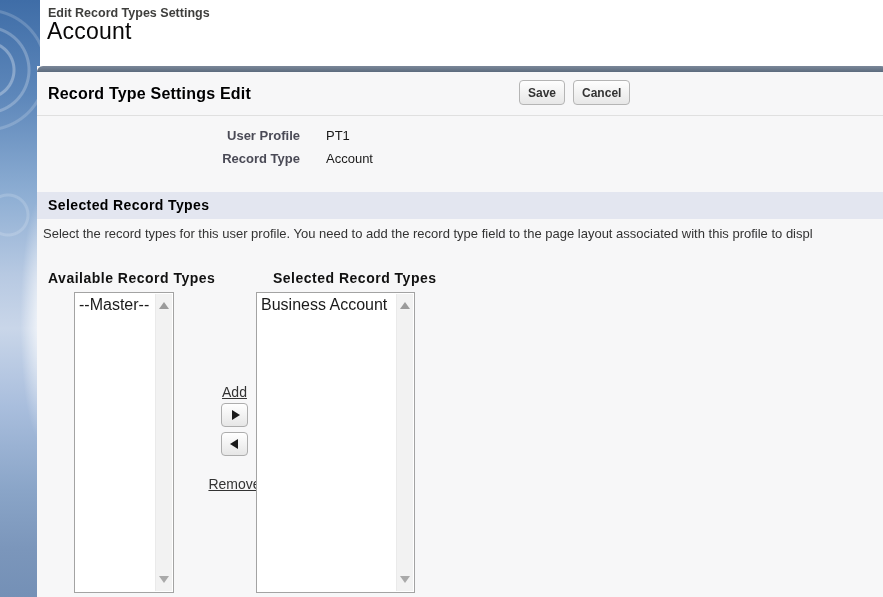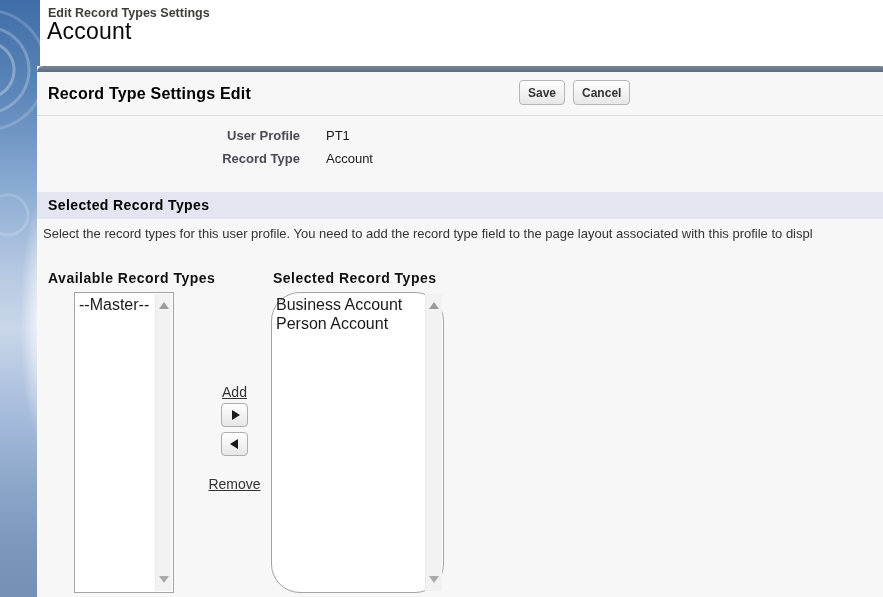--- a/index.html
+++ b/index.html
@@ -105,21 +105,21 @@
   .list-label.selected  { left: 236px; }
 
   .listbox {
     position: absolute; top: 226px;
     height: 301px;
     background: #fff;
     border: 1px solid #a3a3a3;
     box-sizing: border-box;
   }
   .listbox.available { left: 37px;  width: 100px; }
-  .listbox.selected  { left: 234px; width: 173px; border-radius: 29px; }
+  .listbox.selected  { left: 219px; width: 159px; }
 
   .listbox .items {
     position: absolute; left: 1px; top: 2px; right: 18px; bottom: 1px;
     overflow: hidden;
   }
   .listbox .item {
     font-size: 16px; line-height: 19px;
     padding-left: 3px;
     color: #1a1a1a;
     white-space: nowrap;
@@ -226,20 +226,19 @@
     <br>
     <button class="move-btn remove">
       <span class="tri-left"></span>
     </button>
     <div class="move-label remove">Remove</div>
   </div>
 
   <div class="listbox selected">
     <div class="items">
         <div class="item">Business Account</div>
-        <div class="item">Person Account</div>
       </div>
     <div class="v-scrollbar">
       <div class="sb-arrow sb-up"></div>
       <div class="sb-arrow sb-down"></div>
     </div>
   </div>
 </div>
 
 </body></html>

